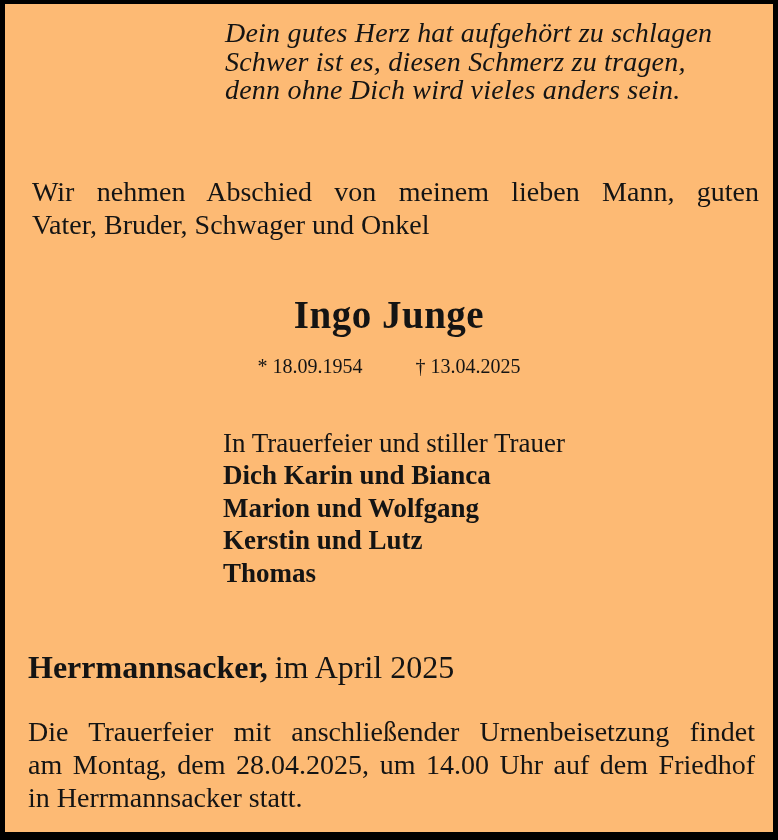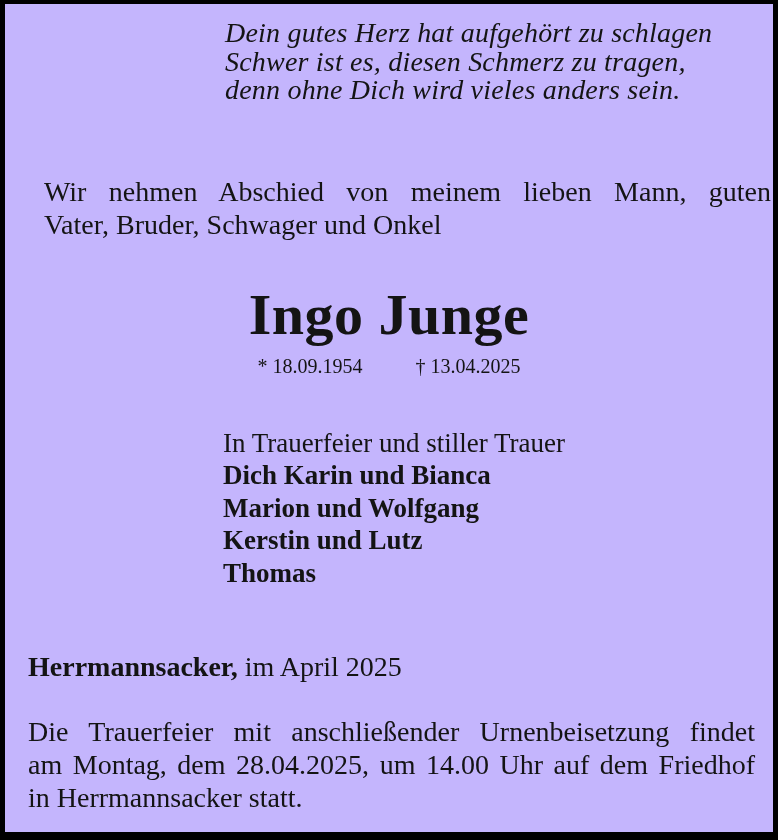--- a/index.html
+++ b/index.html
@@ -5,58 +5,58 @@
   html, body {
     margin: 0;
     padding: 0;
     background: #ffffff;
   }
   .page {
     position: relative;
     width: 778px;
     height: 840px;
     box-sizing: border-box;
-    background: #c4b5fd;
+    background: #fdba74;
     border-style: solid;
     border-color: #000000;
     border-width: 4px 5px 8px 5px;
     font-family: "Liberation Serif", "DejaVu Serif", serif;
     color: #141414;
     overflow: hidden;
   }
   .poem {
     position: absolute;
     left: 220px;
     top: 15px;
     font-style: italic;
     font-size: 28px;
     line-height: 28.6px;
     letter-spacing: 0.2px;
     white-space: nowrap;
   }
   .farewell {
     position: absolute;
-    left: 39px;
+    left: 27px;
     top: 172px;
     width: 727px;
     font-size: 28px;
     line-height: 32.5px;
   }
   .line-justified {
     text-align: justify;
     text-align-last: justify;
   }
   .deceased-name {
     position: absolute;
     left: 0;
     top: 282px;
     width: 100%;
     margin: 0;
     text-align: center;
-    font-size: 58px;
+    font-size: 39px;
     line-height: 58px;
     font-weight: bold;
     letter-spacing: 0.5px;
   }
   .dates-row {
     position: absolute;
     left: 0;
     top: 350px;
     width: 100%;
     display: flex;
@@ -73,21 +73,21 @@
     line-height: 32.4px;
     white-space: nowrap;
   }
   .mourner-name {
     font-weight: bold;
   }
   .dateline {
     position: absolute;
     left: 23px;
     top: 649px;
-    font-size: 28px;
+    font-size: 32px;
     line-height: 28px;
     white-space: nowrap;
   }
   .dateline .place {
     font-weight: bold;
   }
   .dateline .date {
     margin-left: 7px;
   }
   .funeral {

